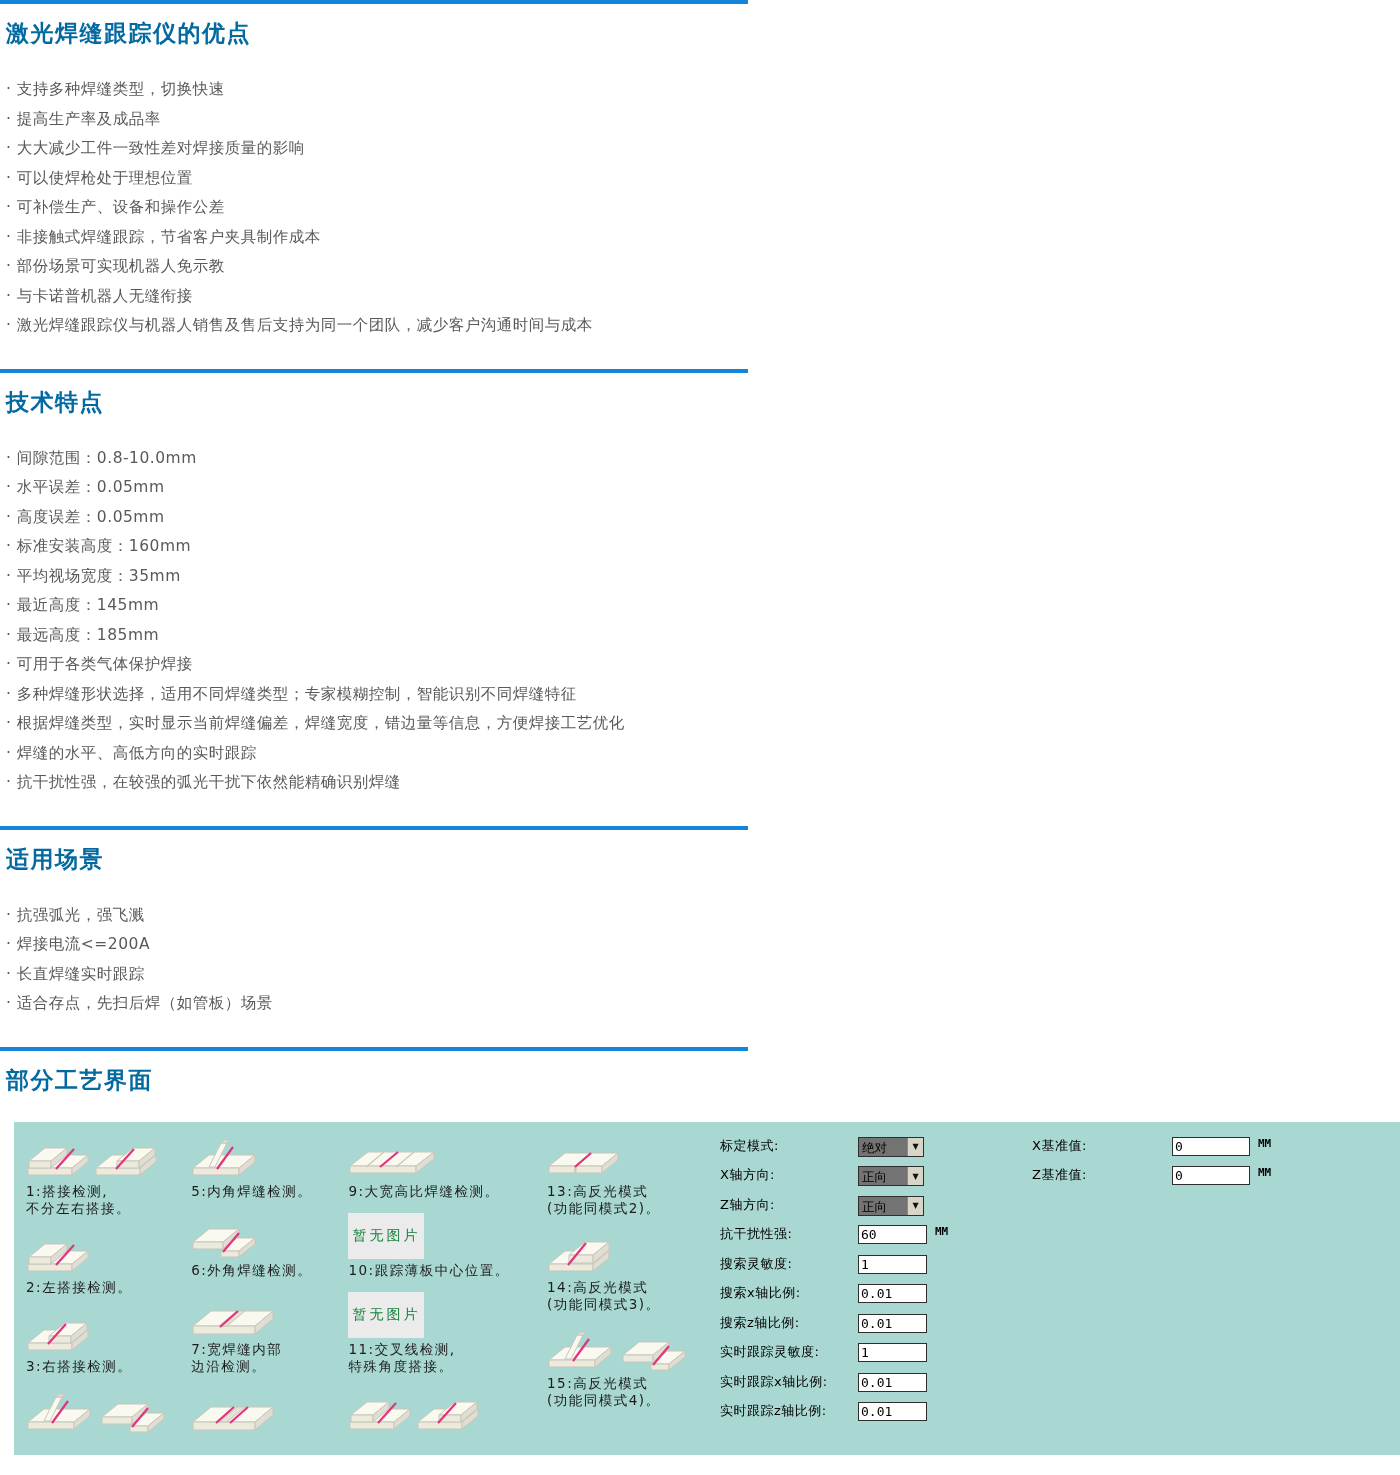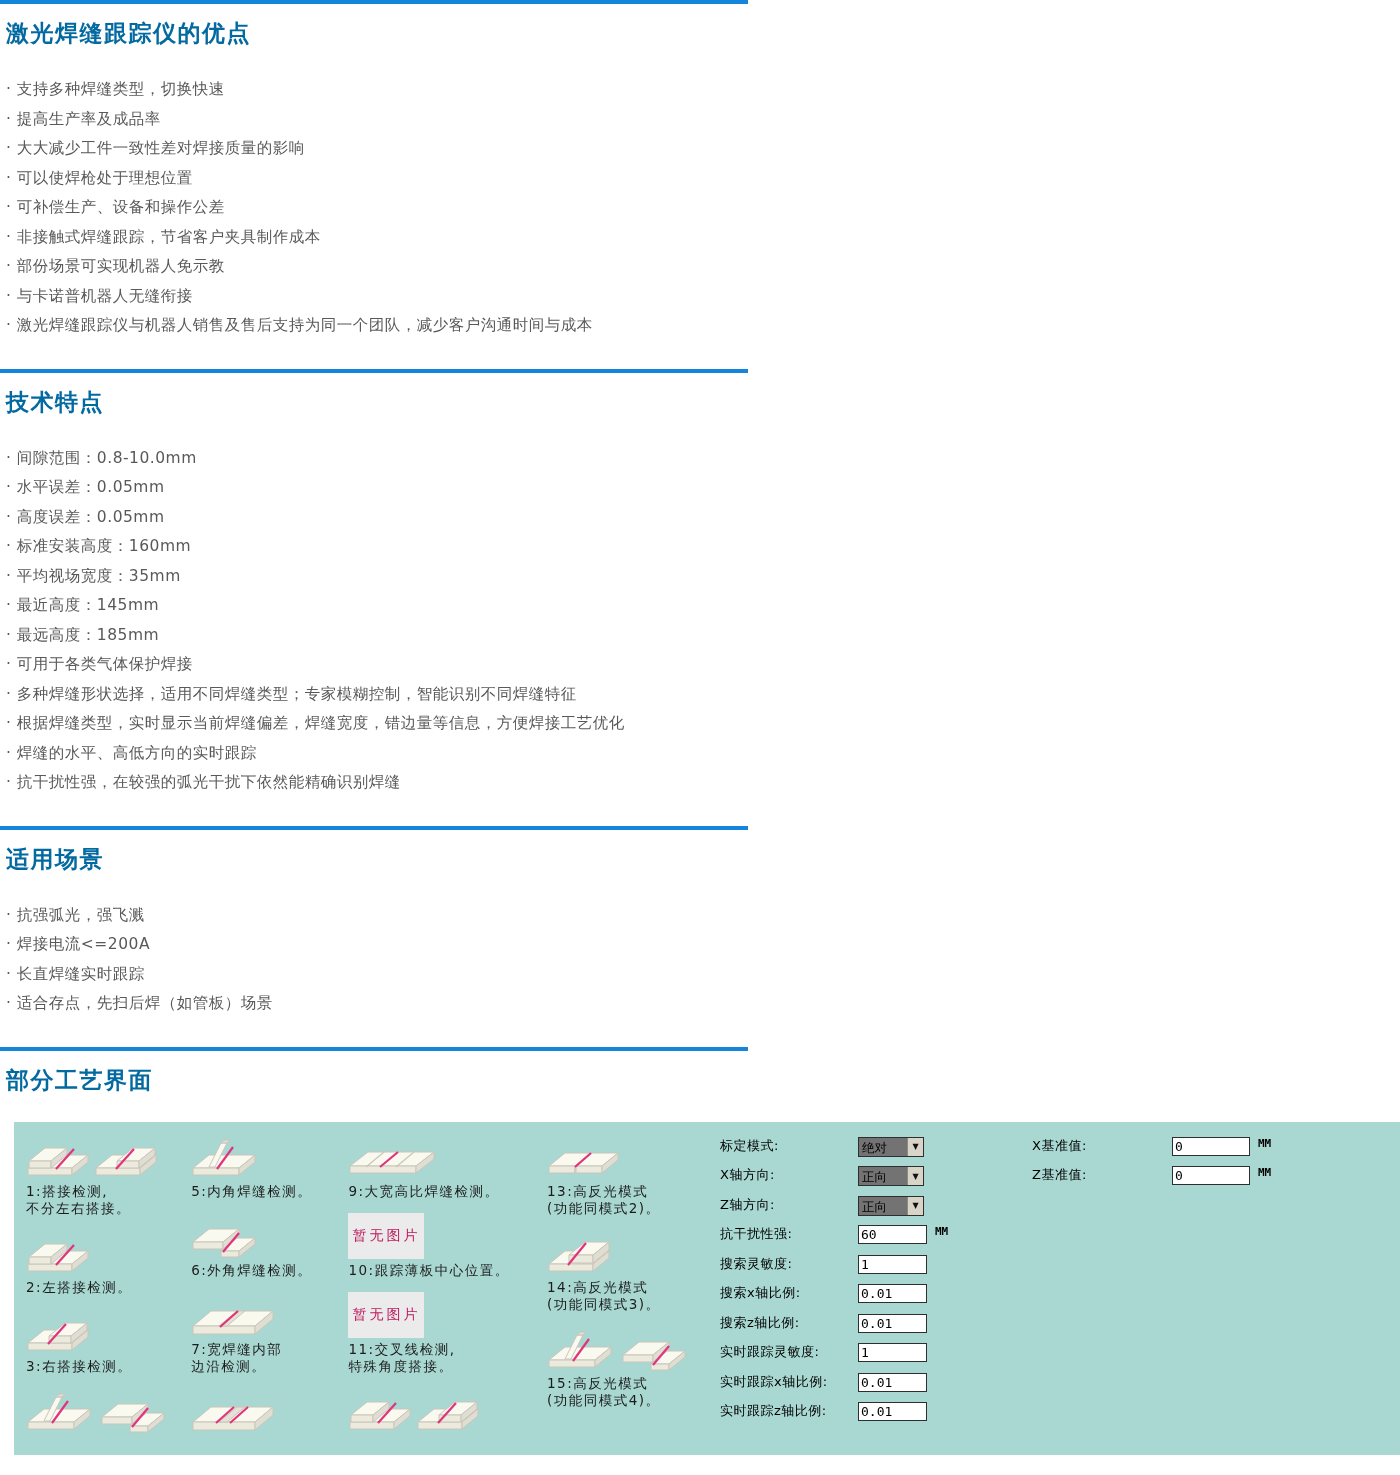--- a/index.html
+++ b/index.html
@@ -18,21 +18,21 @@
   .panel { margin:10px 0 0 14px; width:1386px; height:333px; background:#a9d8d2; overflow:hidden; display:flex; }
   .modes { width:706px; display:flex; padding:10px 0 0 12px; flex-shrink:0; }
   .mode-col { display:flex; flex-direction:column; }
   .mode-col.c0 { width:168px; }
   .mode-col.c1 { width:160px; }
   .mode-col.c2 { width:202px; }
   .mode-col.c3 { width:176px; }
   .mode-cell { margin-bottom:11px; }
   .mode-icon { height:48px; display:flex; align-items:flex-end; }
   .mode-label { font-size:13.5px; color:#1c1c1c; line-height:17px; letter-spacing:1.5px; margin-top:3px; }
-  .placeholder { width:76px; height:46px; background:#ebebeb; color:#be185d; font-size:14px;
+  .placeholder { width:76px; height:46px; background:#ebebeb; color:#15803d; font-size:14px;
                  display:flex; align-items:center; justify-content:center; letter-spacing:3px; }
 
   .params { flex:1; display:flex; padding-top:15px; }
   .params-main { width:312px; flex-shrink:0; }
   .param-row { display:flex; height:20px; margin-bottom:9.5px; }
   .param-label { width:138px; font-size:13px; color:#000; letter-spacing:0.5px; flex-shrink:0; }
   .combo { width:66px; height:20px; background:#737373; border:1px solid #2e2e2e; display:inline-flex; cursor:default; }
   .combo-text { flex:1; font-size:12.5px; color:#000; padding:2px 0 0 3px; line-height:16px; }
   .combo-btn { width:16px; background:#d8d4c8; border-left:1px solid #8a8a8a; display:flex;
                align-items:center; justify-content:center; font-size:8px; color:#111; }

